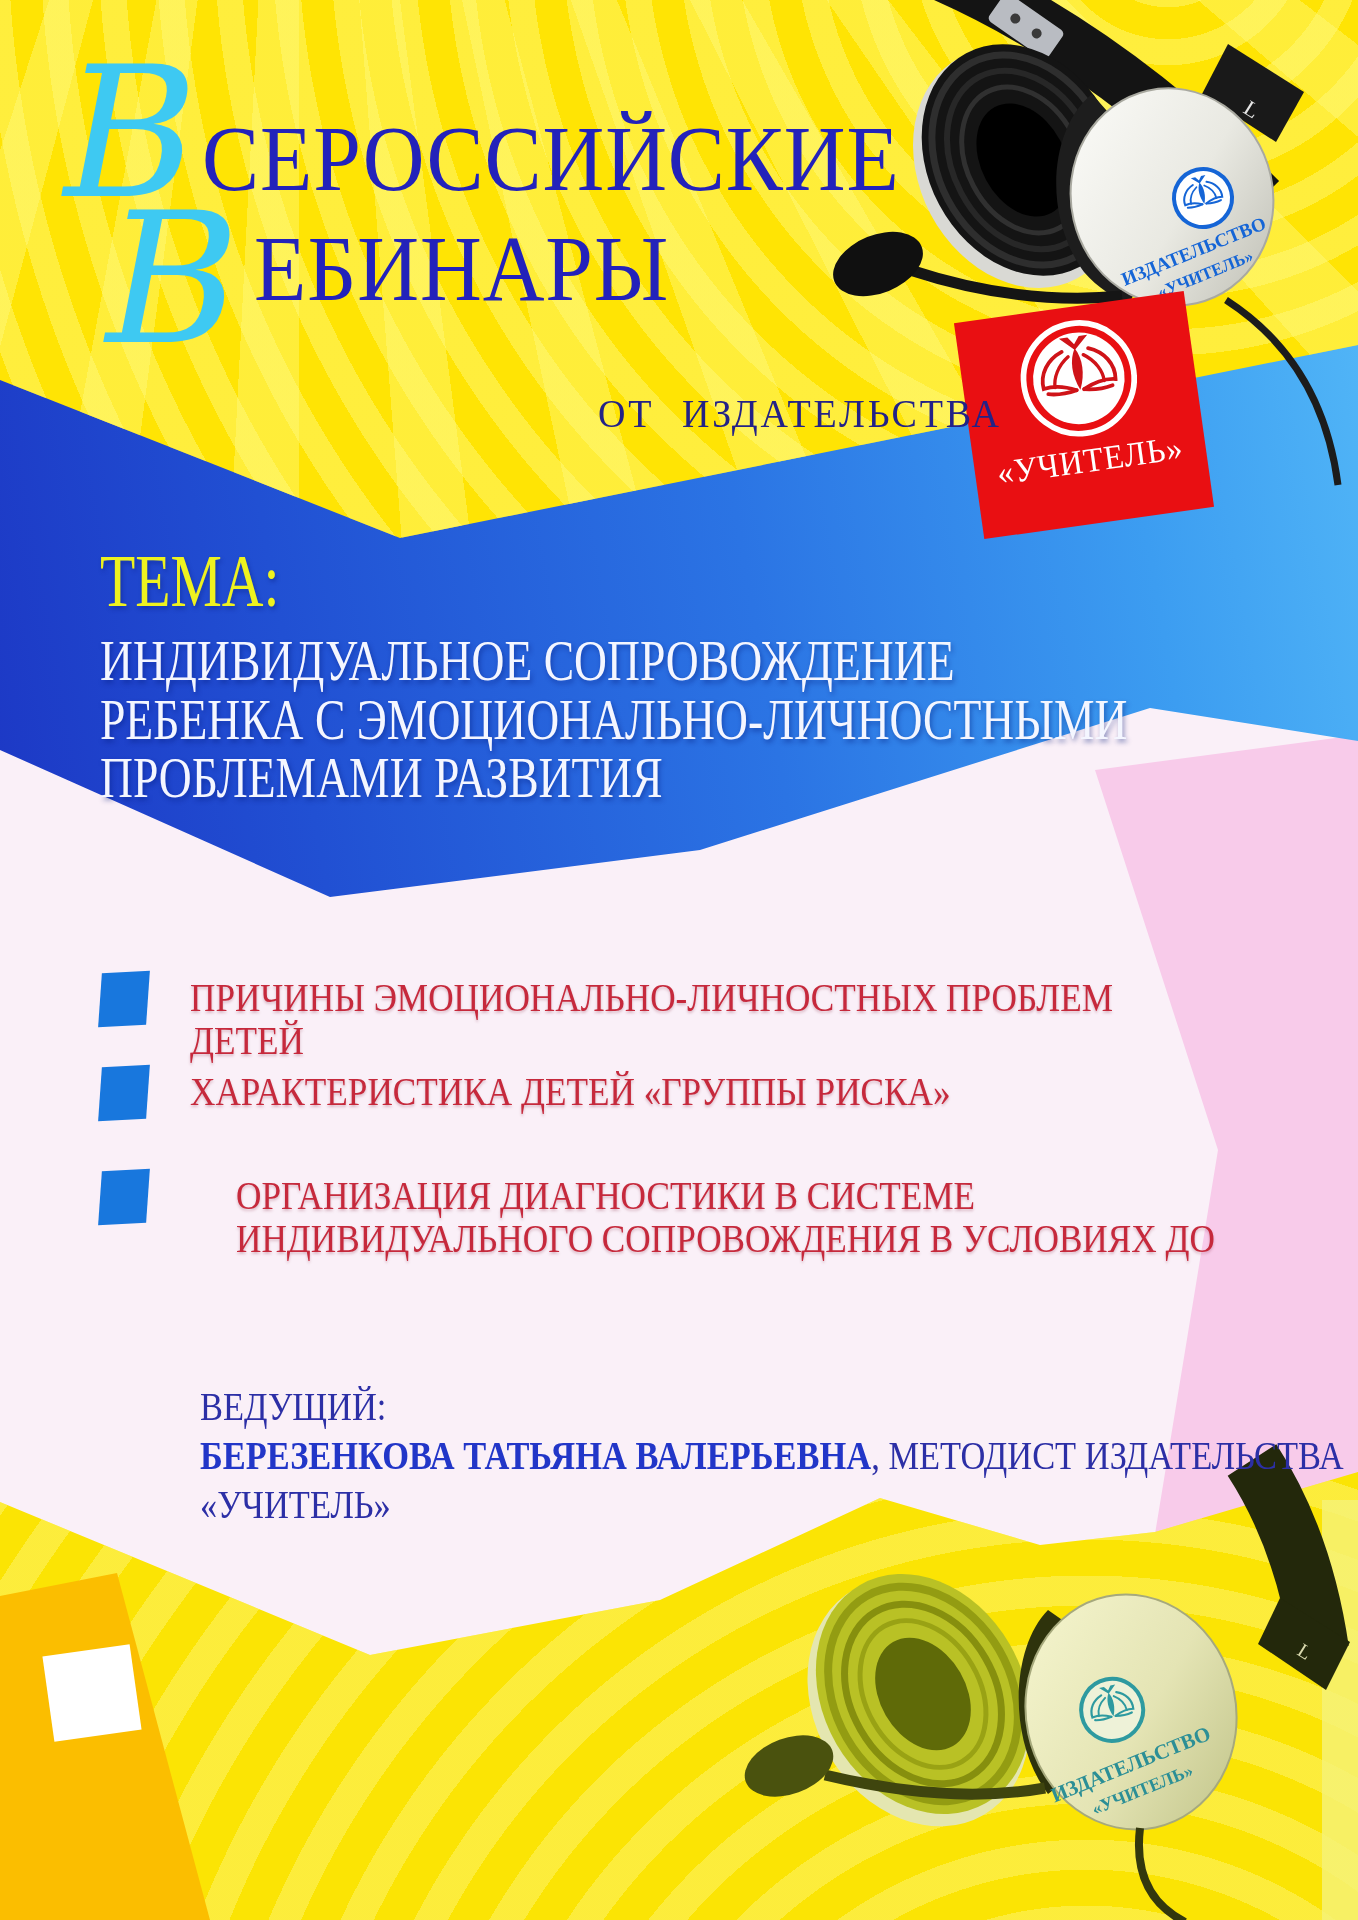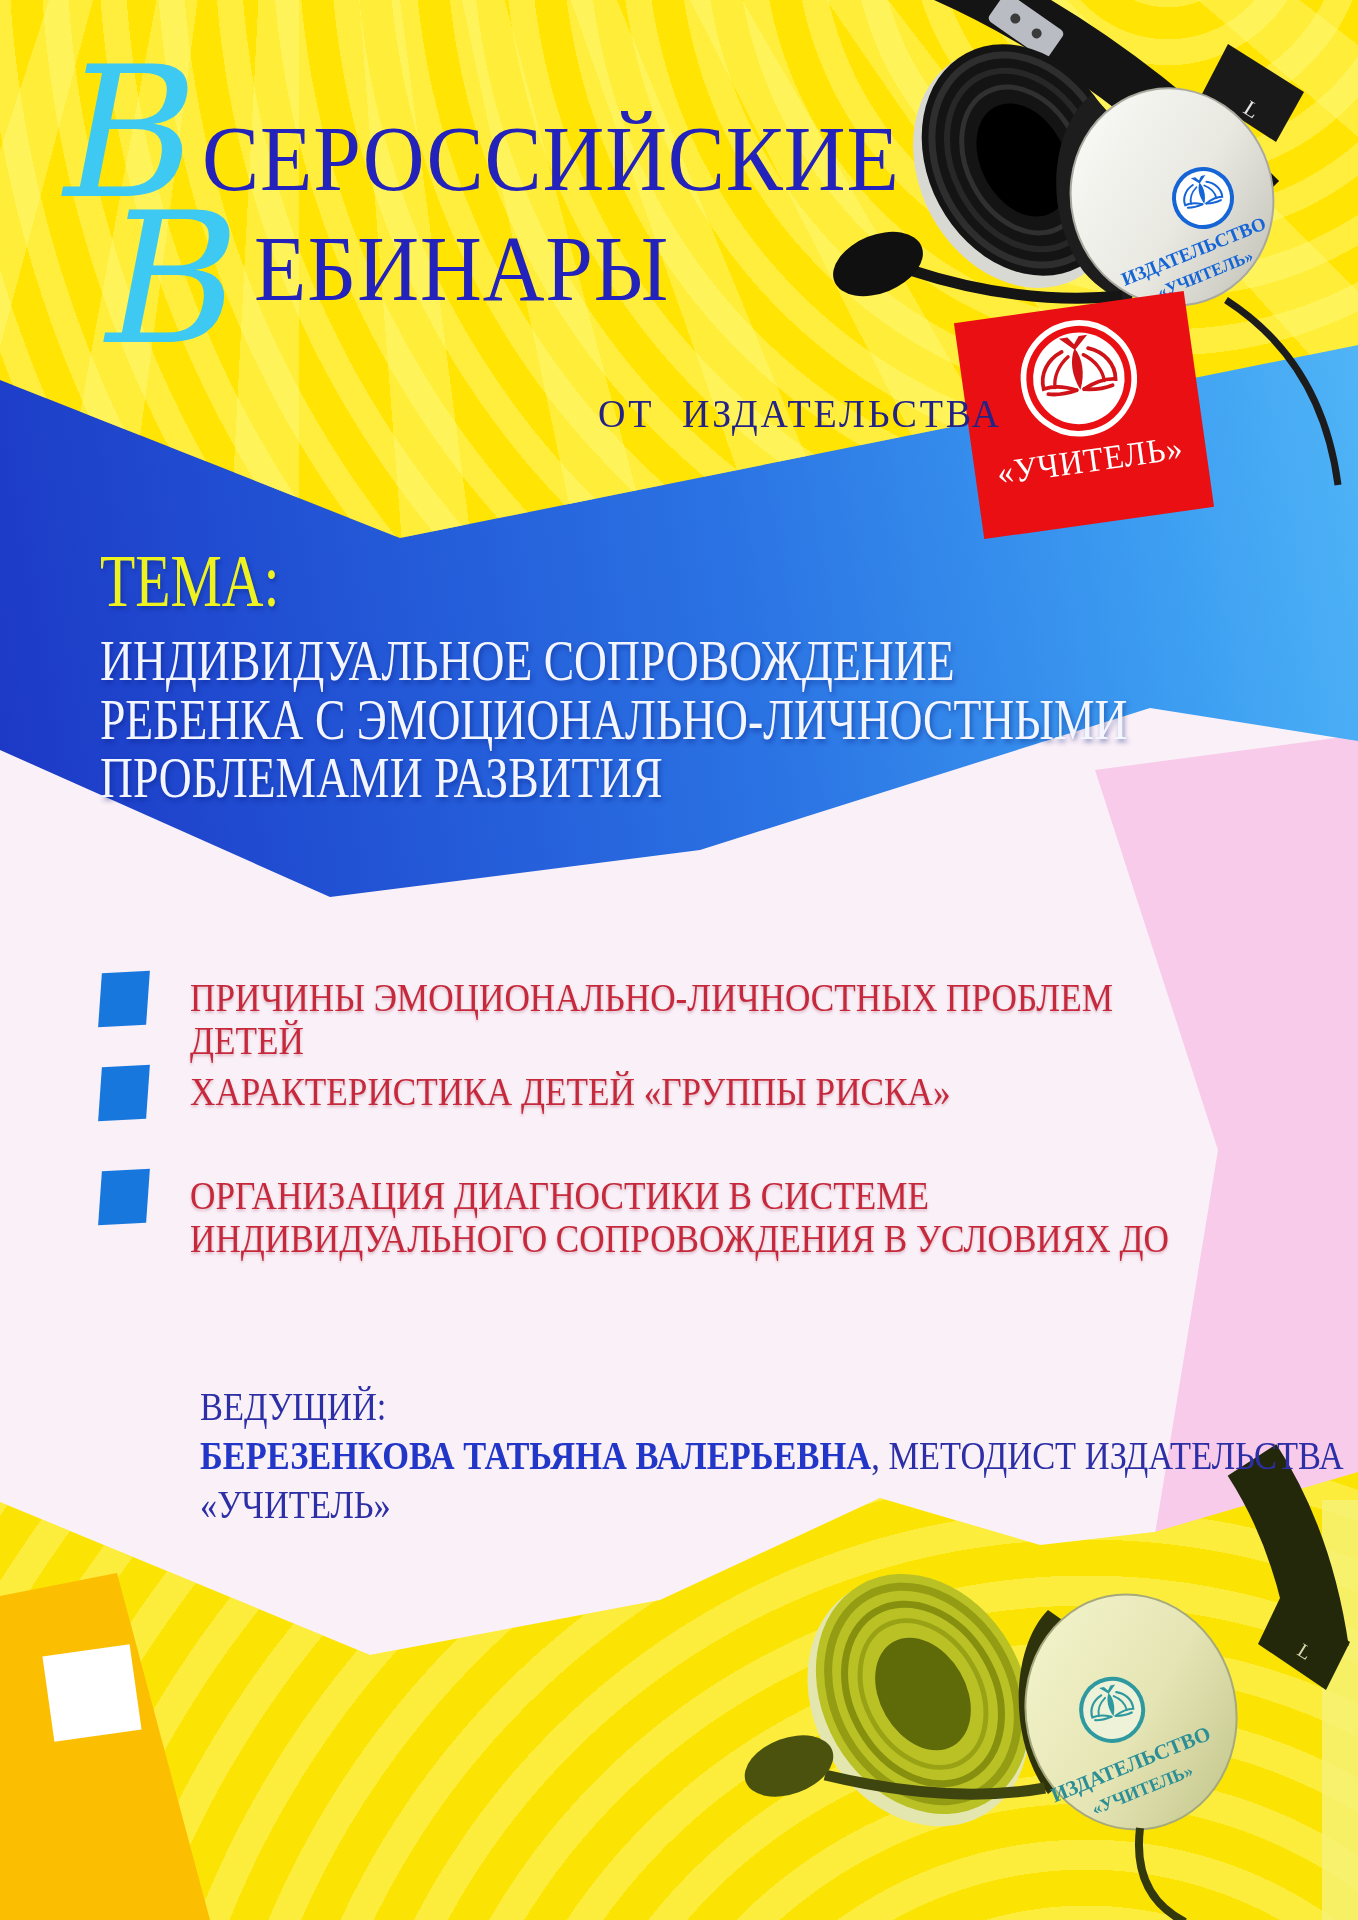--- a/index.html
+++ b/index.html
@@ -66,21 +66,21 @@
   .topic{position:absolute;left:100px;top:544px;}
   .topic-label{font-size:74px;color:#EEF21F;line-height:1;transform:scaleX(.78);transform-origin:left top;
                text-shadow:2px 3px 5px rgba(0,20,110,.35);}
   .topic-lines{margin-top:14px;font-size:57px;color:#F4F6FF;line-height:1.03;white-space:nowrap;
                transform:scaleX(.80);transform-origin:left top;
                text-shadow:2px 3px 6px rgba(0,25,120,.45);}
 
   
   .bullets{position:absolute;left:100px;top:0;width:1258px;}
   .bullet-item{position:absolute;left:0;display:flex;align-items:flex-start;}
-  .bi1{top:972px;} .bi2{top:1066px;} .bi3{top:1170px;}
+  .bi1{top:972px;} .bi2{top:1066px;} .bi3{top:1170px;gap:46px;}
   .bsq{width:48px;height:54px;background:#1877DD;flex-shrink:0;margin-right:42px;
        transform:skew(-4deg,-3deg);}
   .btext{display:inline-block;margin-top:4px;font-size:40px;color:#C6293C;line-height:1.08;
          max-width:1260px;transform:scaleX(.88);transform-origin:left top;
          text-shadow:0 2px 3px rgba(120,10,40,.25);}
 
   
   .presenter{position:absolute;left:200px;top:1382px;font-size:41px;color:#2C2FA6;line-height:1.2;
              transform:scaleX(.84);transform-origin:left top;white-space:nowrap;}
   .p-name{font-weight:bold;color:#2236C8;}

